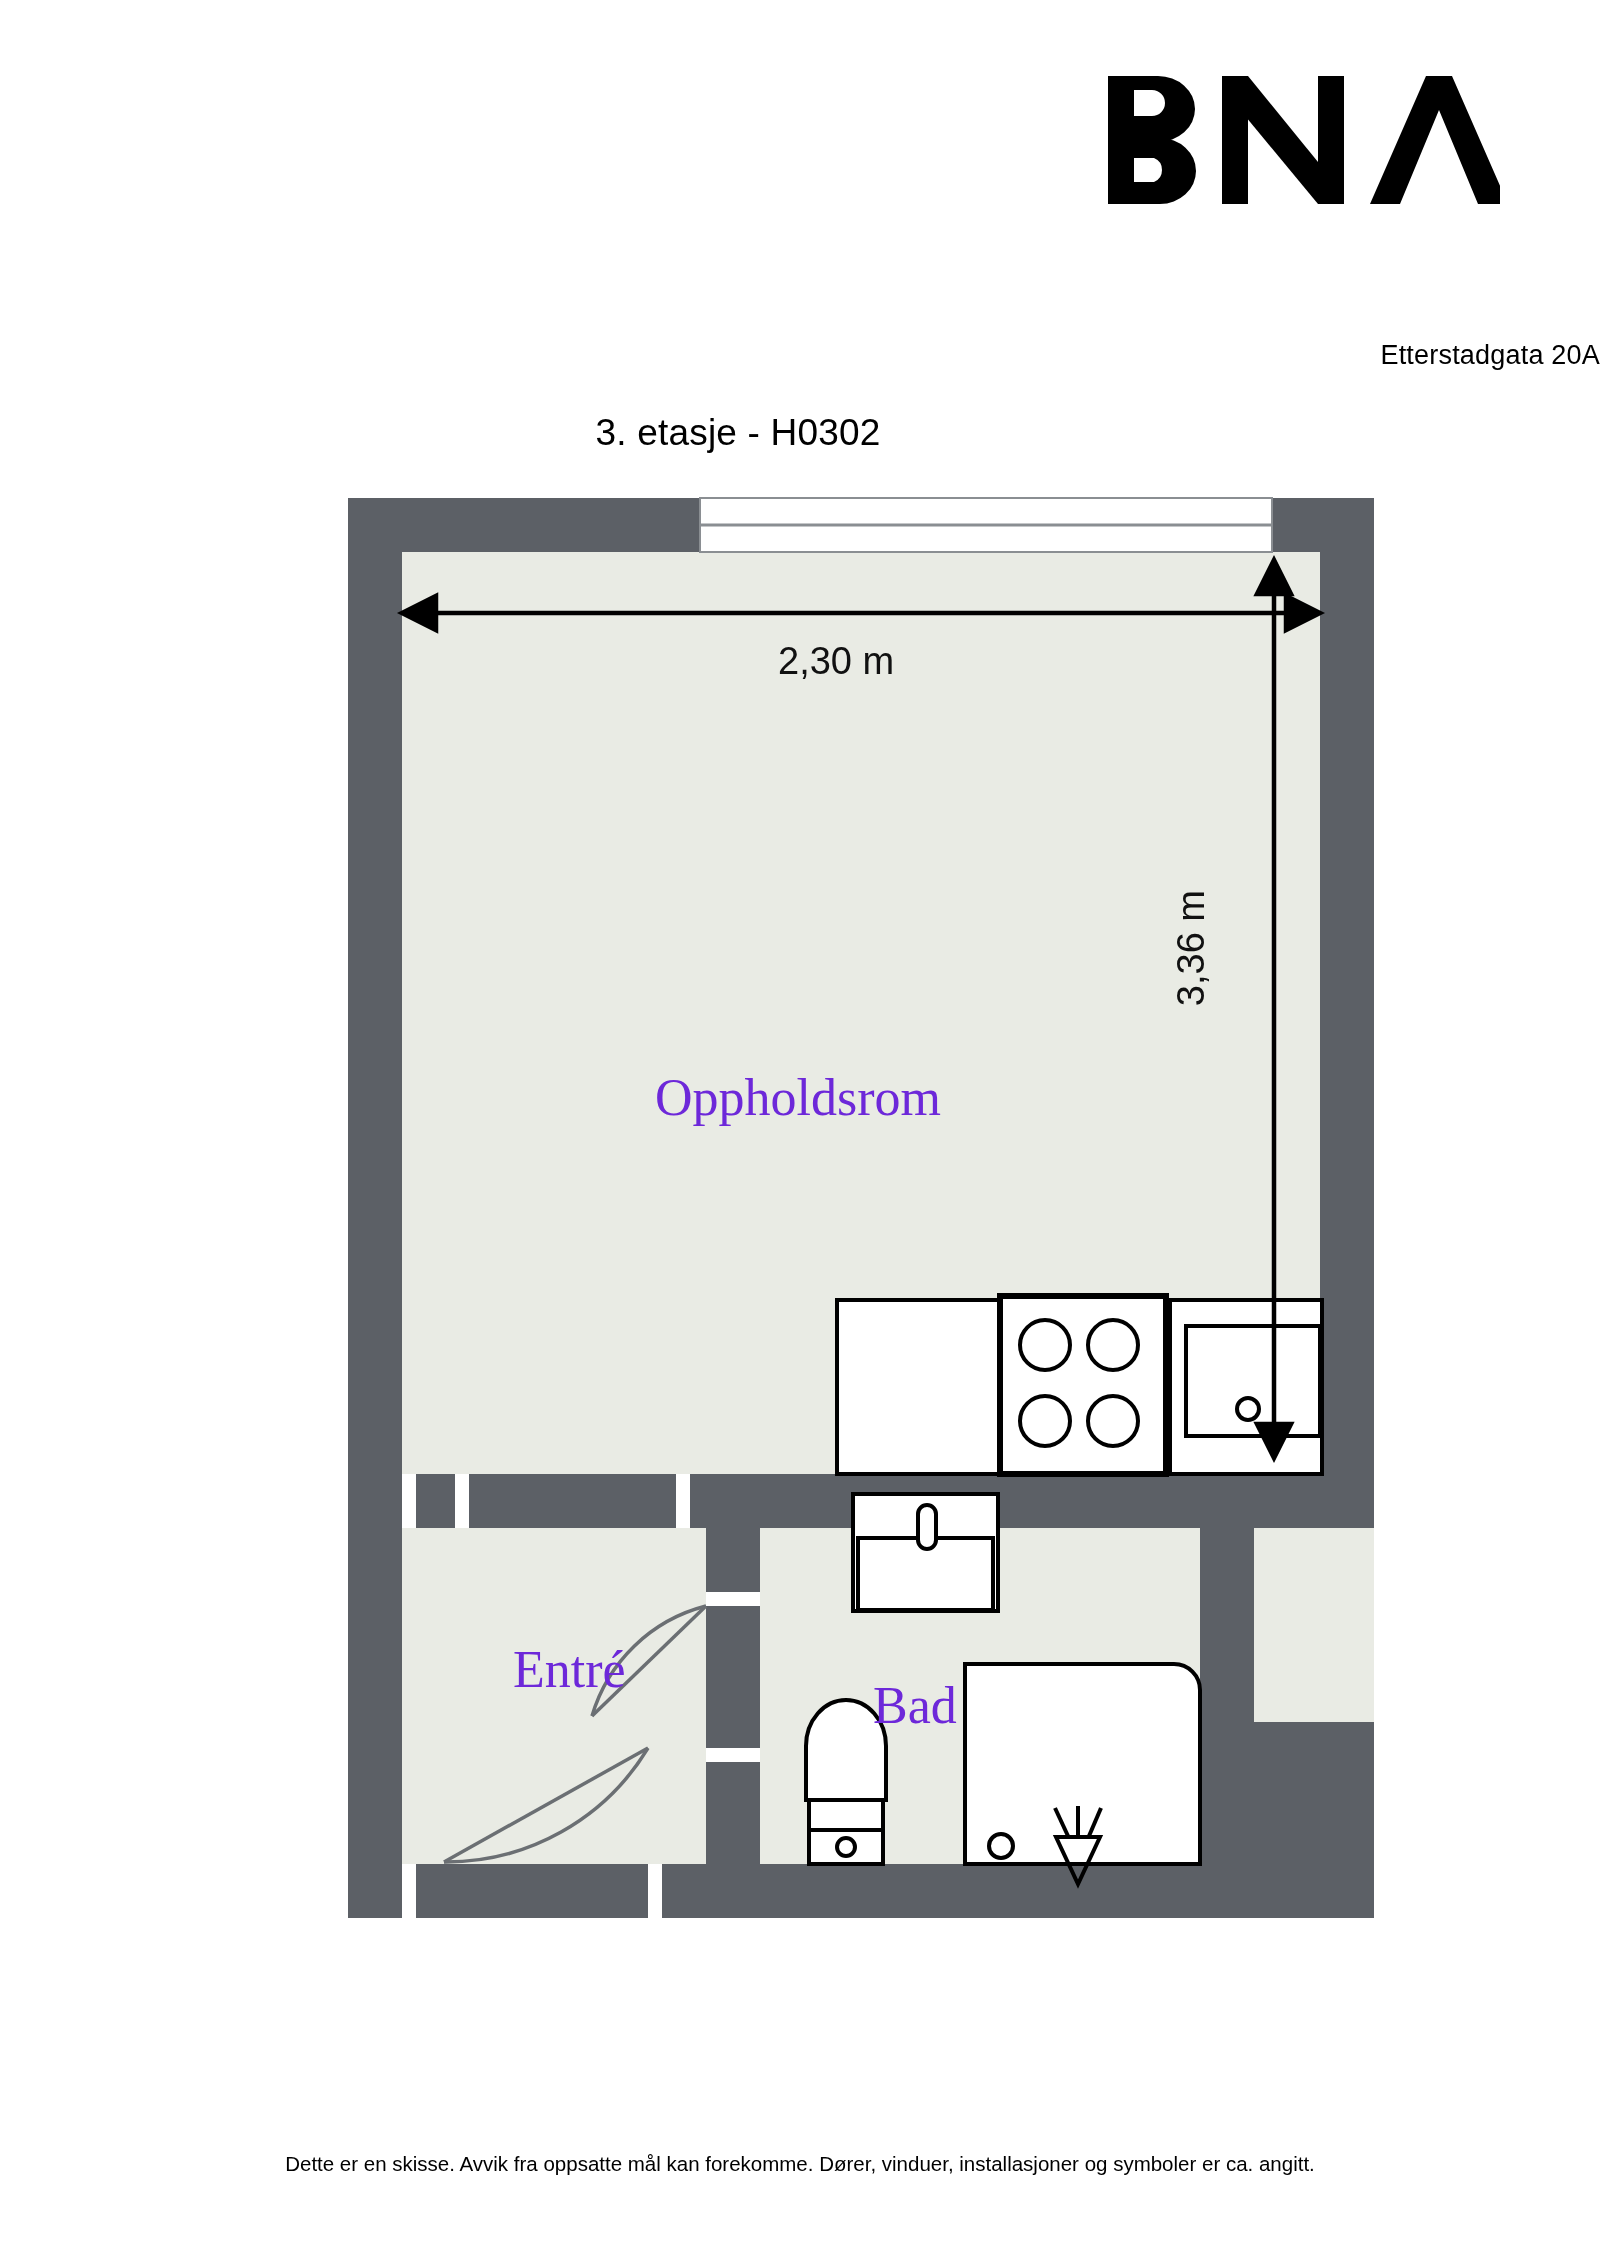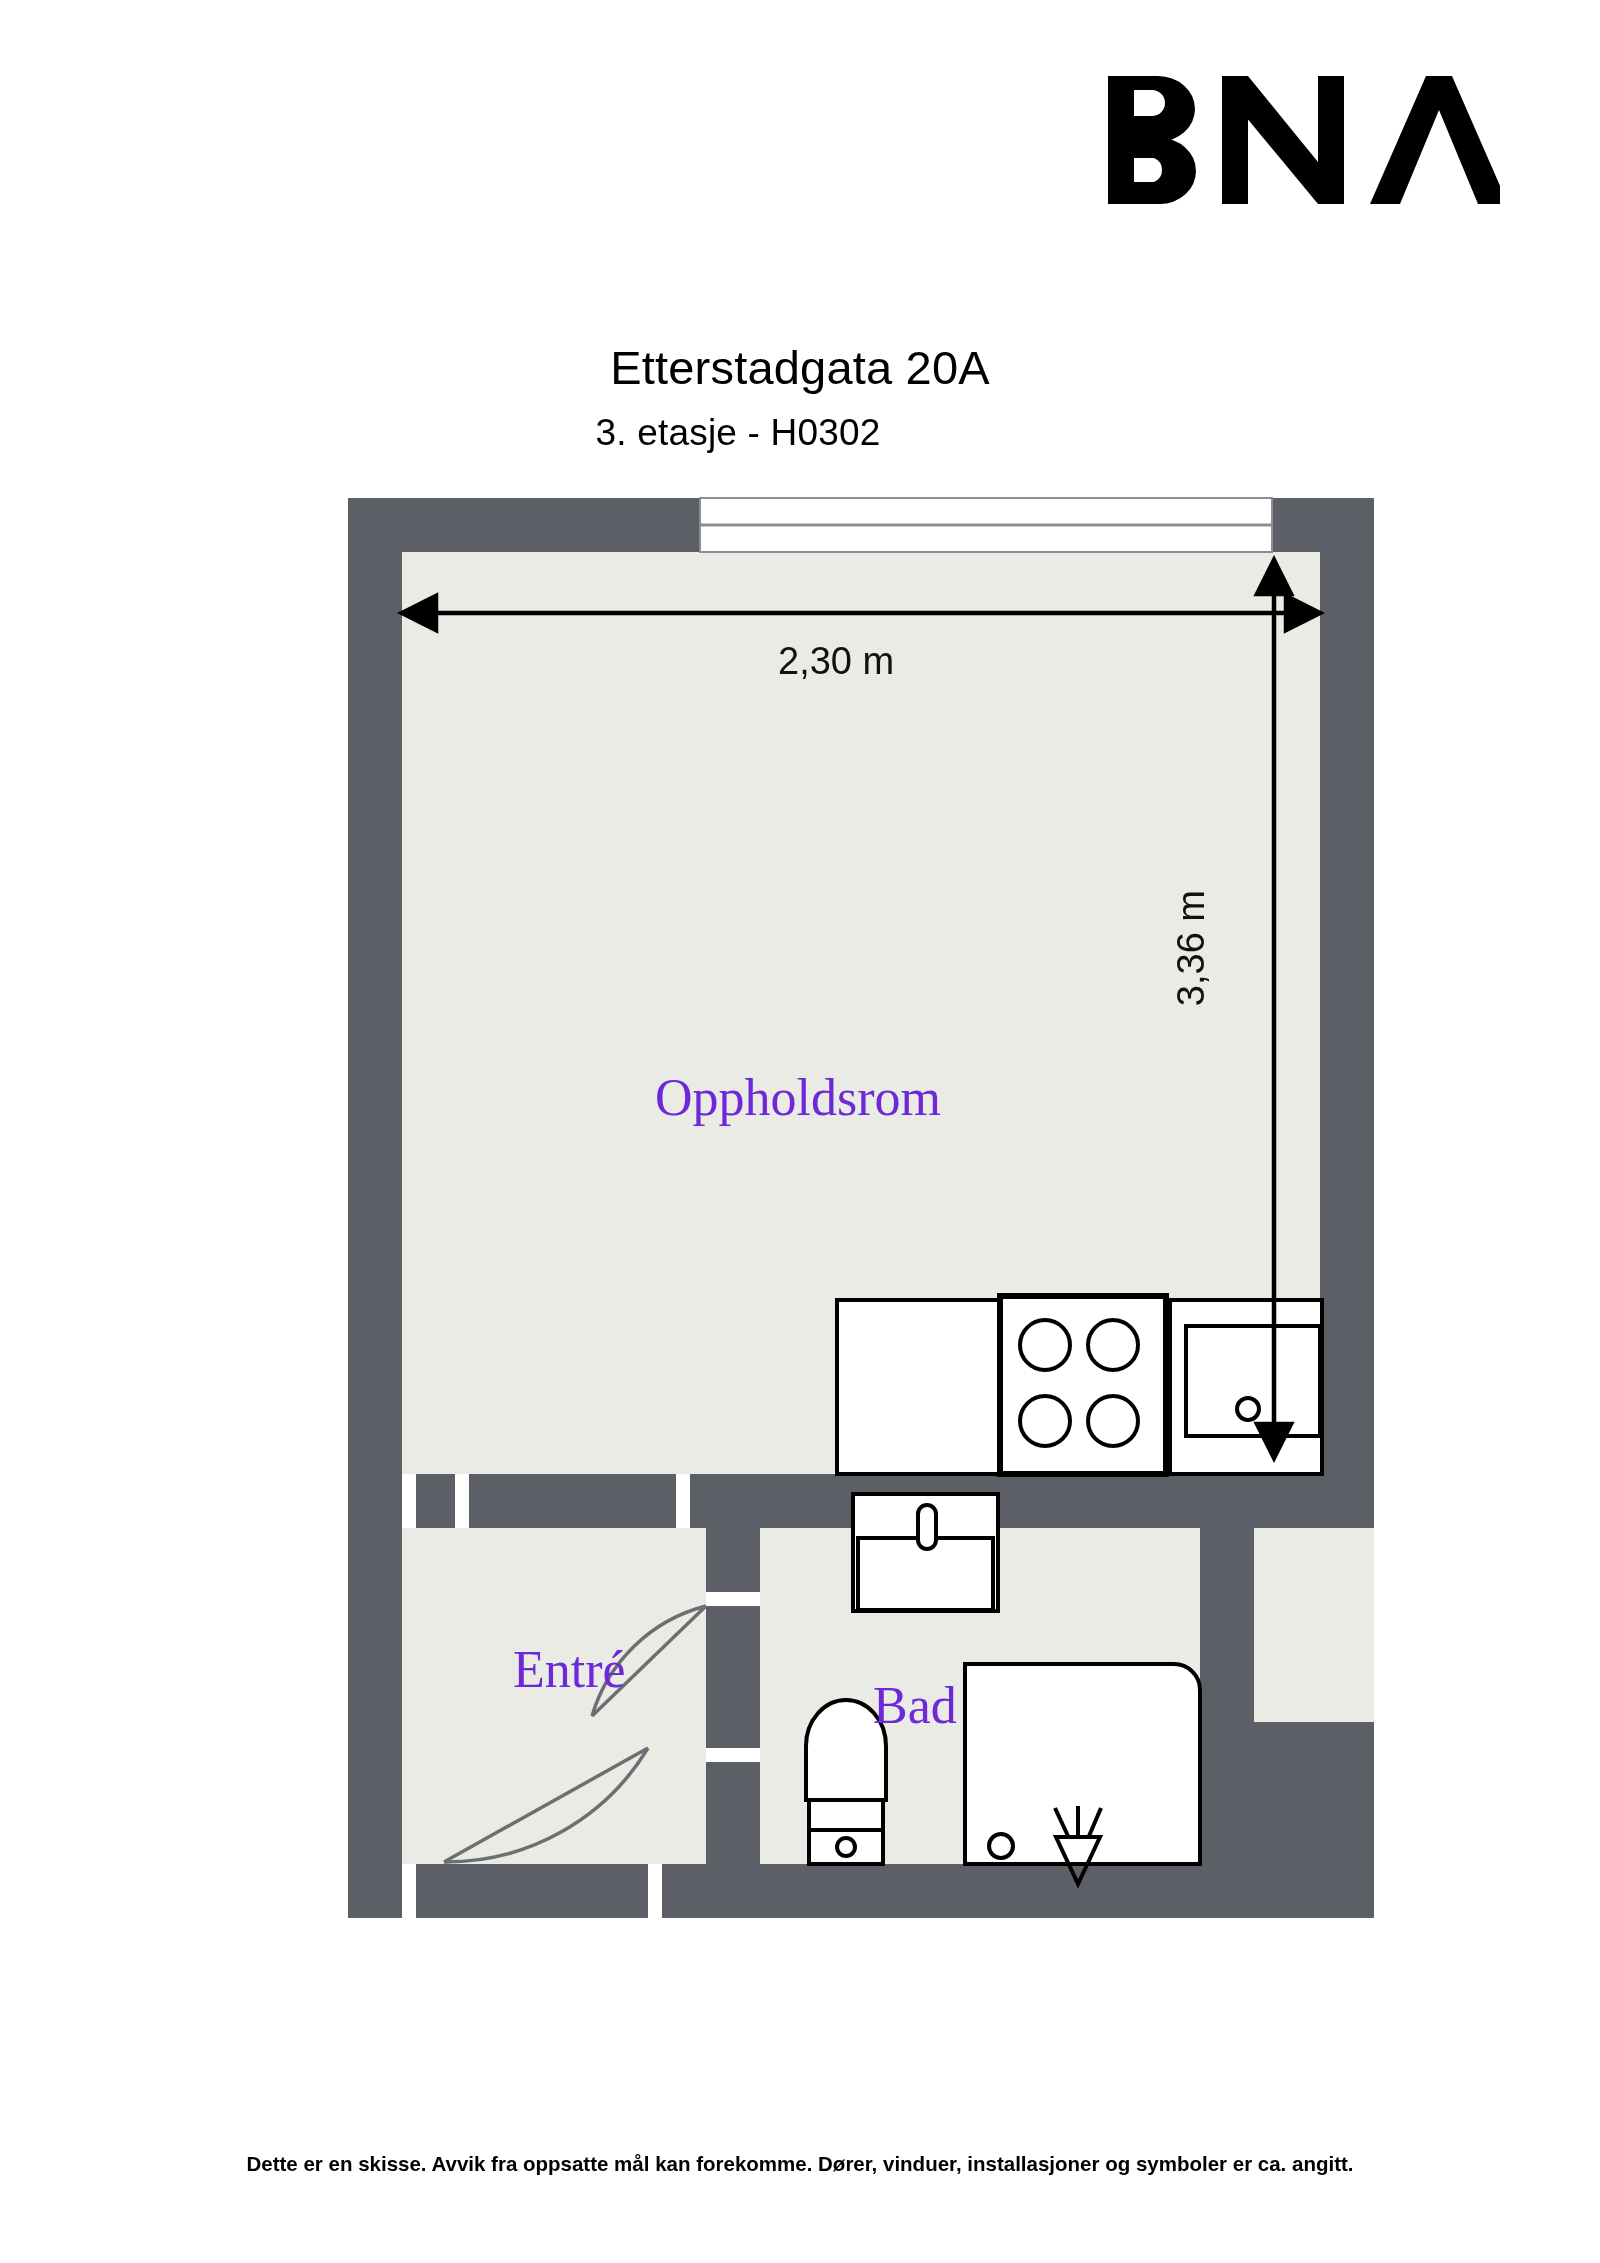--- a/index.html
+++ b/index.html
@@ -11,32 +11,32 @@
     -webkit-font-smoothing:antialiased;
   }
   .page{position:absolute;inset:0;}
 
   
   .logo{position:absolute;left:1100px;top:70px;width:400px;height:140px;}
   .logo svg{display:block;width:100%;height:100%;}
 
   
   .title{
-    position:absolute;left:0;top:340px;width:1600px;text-align:center;
-    font-size:47px;font-weight:400;letter-spacing:0.2px;
+    position:absolute;left:0;top:340px;width:1600px;text-align:right;
+    font-size:27px;font-weight:400;letter-spacing:0.2px;
   }
   .subtitle{
     position:absolute;left:0;top:412px;width:1476px;text-align:center;
     font-size:37px;font-weight:400;letter-spacing:0.2px;
   }
 
   
   .footer{
     position:absolute;left:0;top:2152px;width:1600px;text-align:center;
-    font-size:20.5px;font-weight:700;
+    font-size:20.5px;font-weight:400;
   }
 
   
   .plan{position:absolute;left:0;top:0;width:1600px;height:2263px;}
   .plan svg{display:block;width:1600px;height:2263px;}
 
   
   .dim{position:absolute;font-size:38px;color:#111;white-space:nowrap;}
   .dim-h{left:778px;top:640px;}
   .dim-v{left:1170px;top:890px;transform-origin:left top;transform:rotate(-90deg) translate(-100%,0);}

